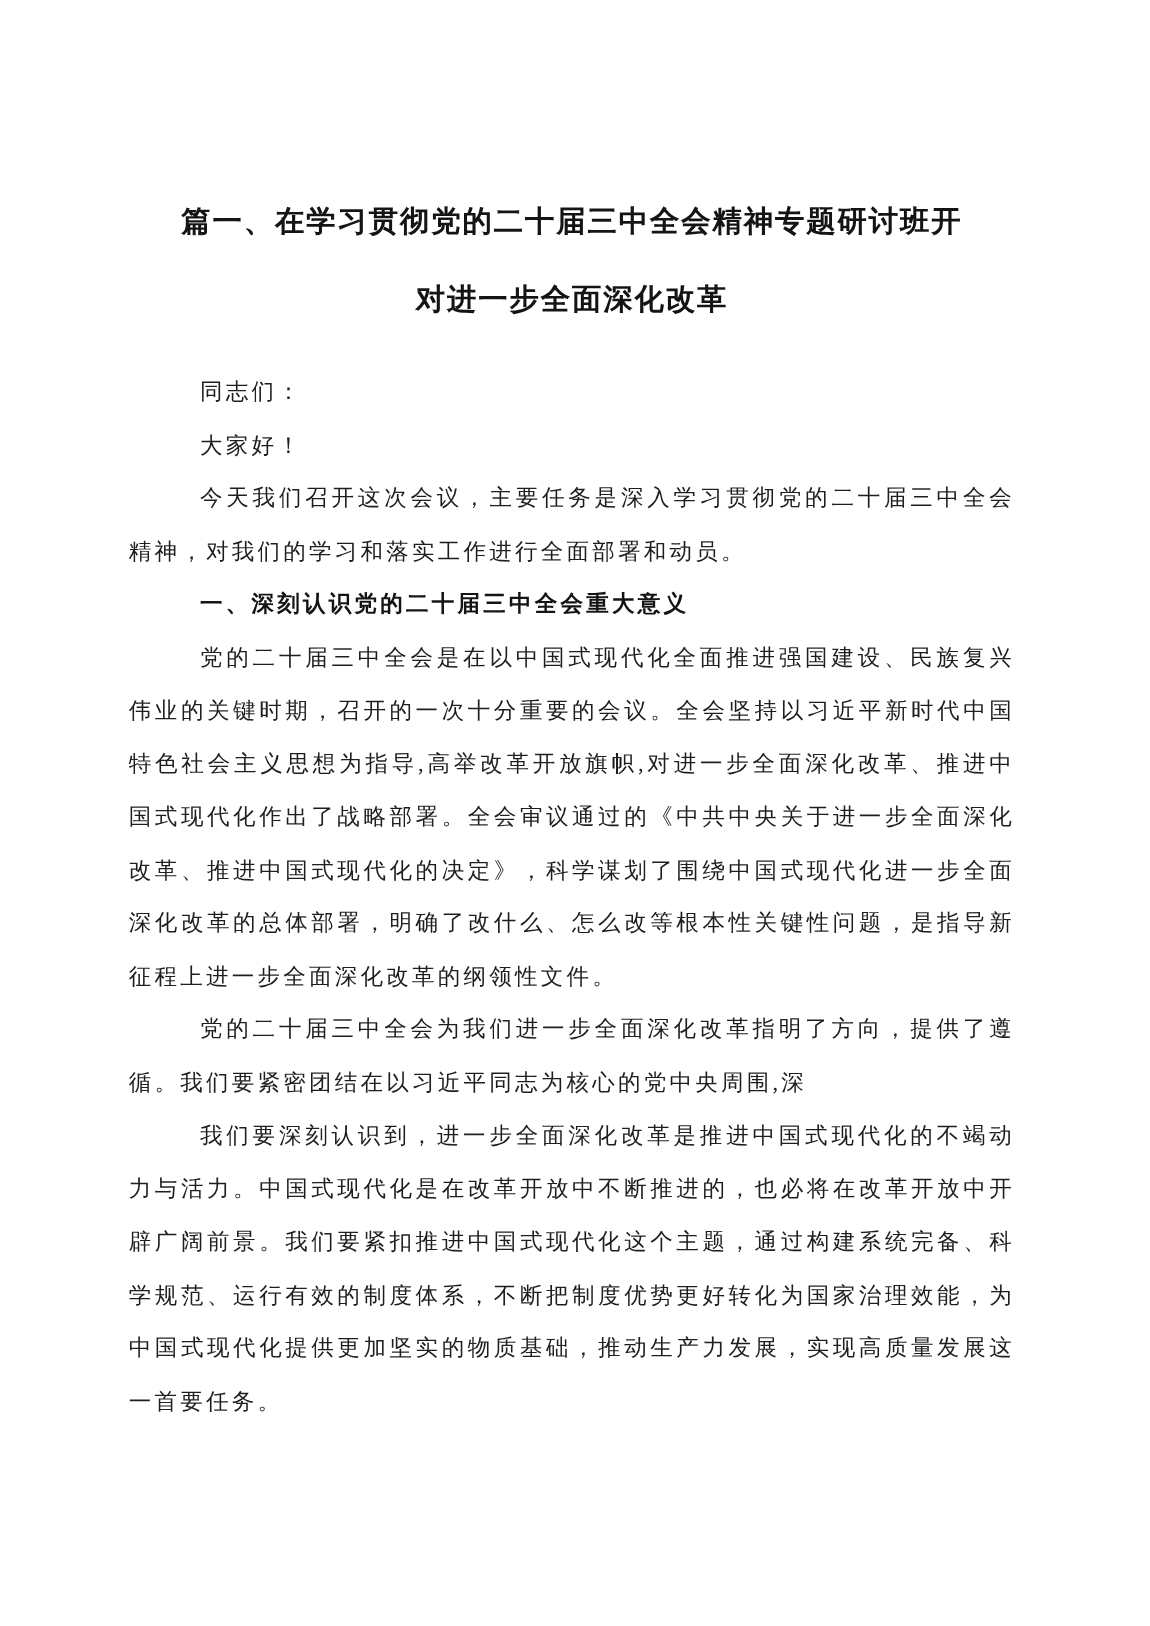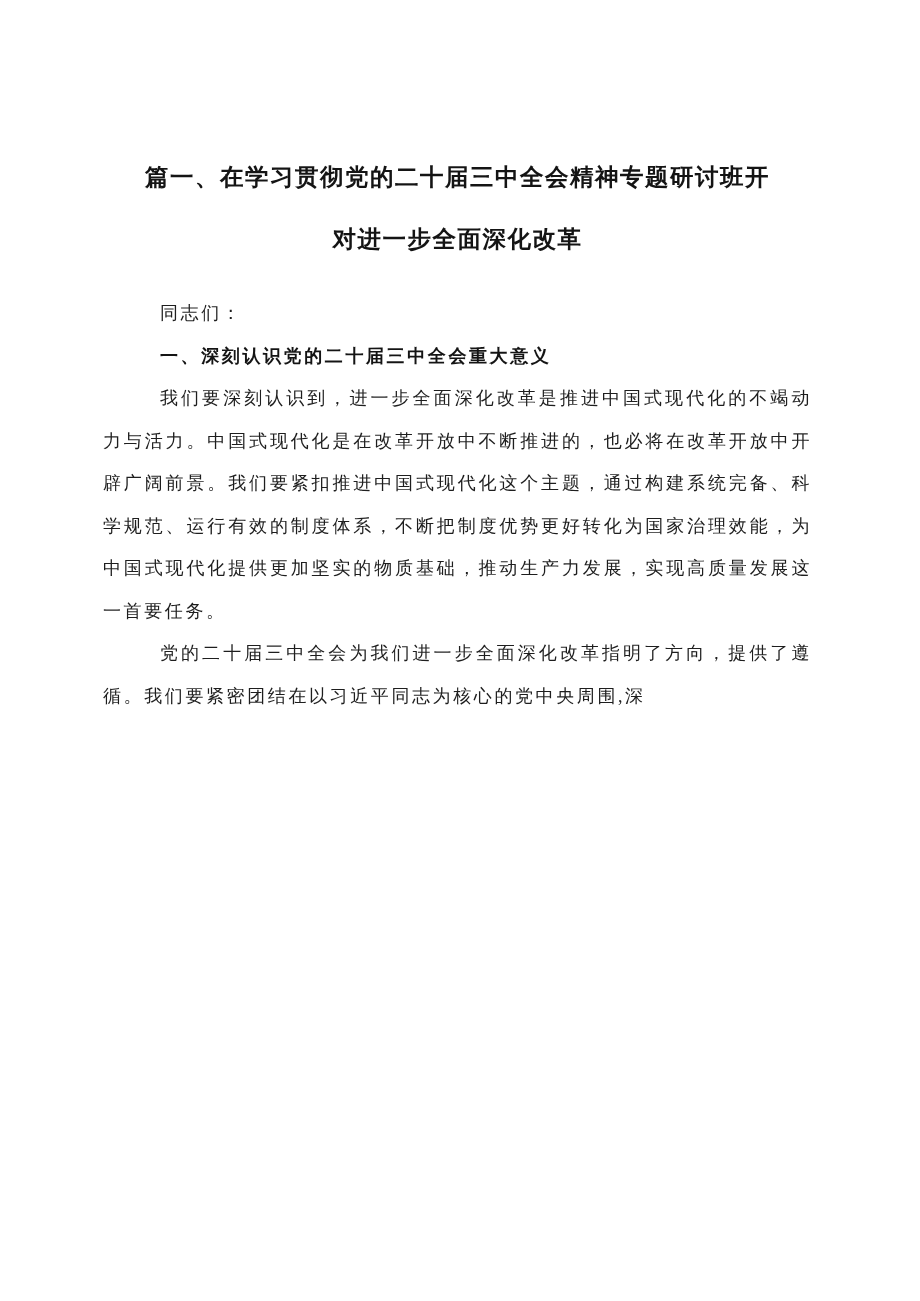--- a/index.html
+++ b/index.html
@@ -53,17 +53,20 @@
 
 <div class="page">
   <div class="doc-title">
     <div>篇一、在学习贯彻党的二十届三中全会精神专题研讨班开</div>
     <div>对进一步全面深化改革</div>
   </div>
 
   <div class="doc-body">
 
   <p>同志们：</p>
+      <p>大家好！</p>
+      <p>今天我们召开这次会议，主要任务是深入学习贯彻党的二十届三中全会精神，对我们的学习和落实工作进行全面部署和动员。</p>
       <p class="heading">一、深刻认识党的二十届三中全会重大意义</p>
+      <p>党的二十届三中全会是在以中国式现代化全面推进强国建设、民族复兴伟业的关键时期，召开的一次十分重要的会议。全会坚持以习近平新时代中国特色社会主义思想为指导,高举改革开放旗帜,对进一步全面深化改革、推进中国式现代化作出了战略部署。全会审议通过的《中共中央关于进一步全面深化改革、推进中国式现代化的决定》，科学谋划了围绕中国式现代化进一步全面深化改革的总体部署，明确了改什么、怎么改等根本性关键性问题，是指导新征程上进一步全面深化改革的纲领性文件。</p>
+      <p>党的二十届三中全会为我们进一步全面深化改革指明了方向，提供了遵循。我们要紧密团结在以习近平同志为核心的党中央周围,深</p>
       <p>我们要深刻认识到，进一步全面深化改革是推进中国式现代化的不竭动力与活力。中国式现代化是在改革开放中不断推进的，也必将在改革开放中开辟广阔前景。我们要紧扣推进中国式现代化这个主题，通过构建系统完备、科学规范、运行有效的制度体系，不断把制度优势更好转化为国家治理效能，为中国式现代化提供更加坚实的物质基础，推动生产力发展，实现高质量发展这一首要任务。</p>
-      <p>党的二十届三中全会为我们进一步全面深化改革指明了方向，提供了遵循。我们要紧密团结在以习近平同志为核心的党中央周围,深</p>
     </div>
 </div>
 
 </body></html>

